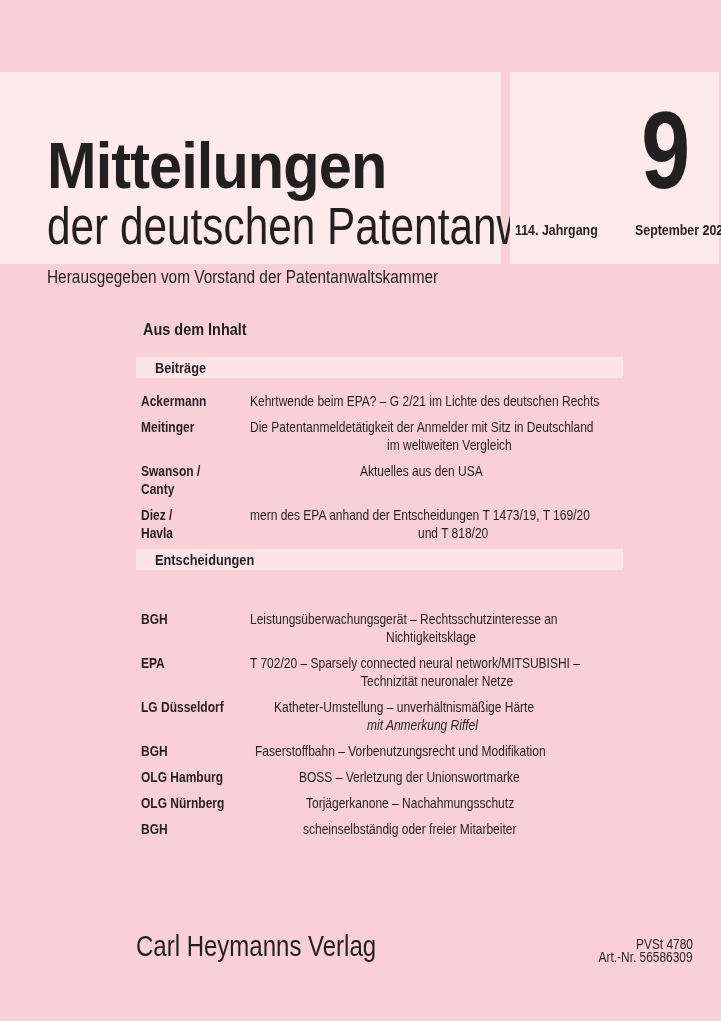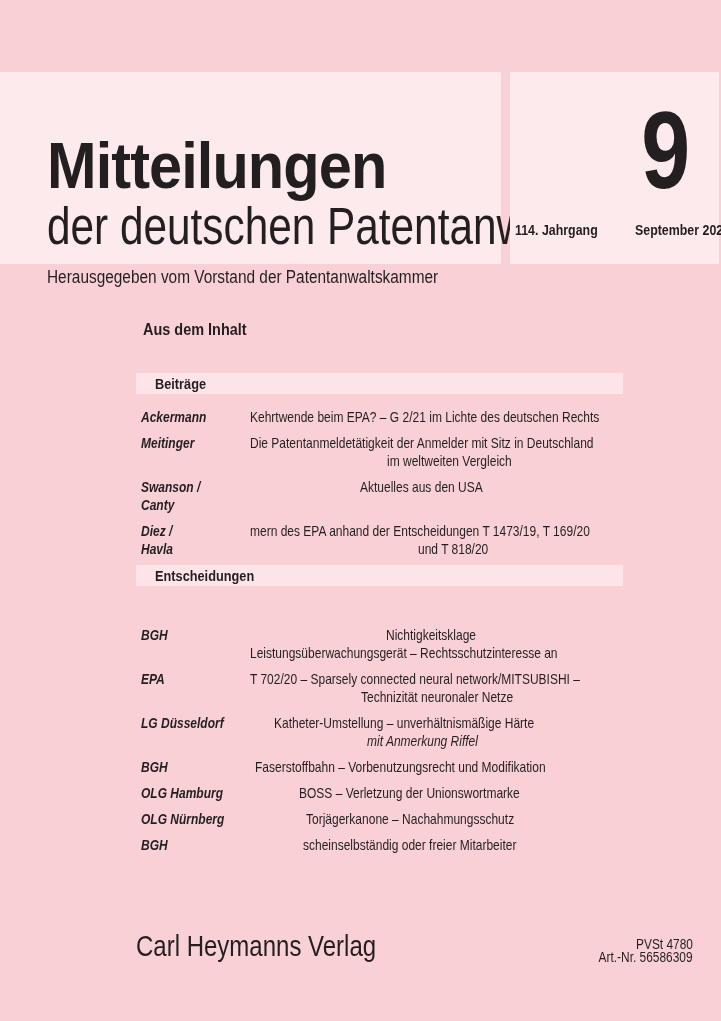--- a/index.html
+++ b/index.html
@@ -44,31 +44,31 @@
     transform:scaleX(0.8);transform-origin:100% 0;
   }
   .volume-line{
     position:absolute;left:515px;top:221px;
     font-size:15.5px;font-weight:bold;line-height:1.1;white-space:nowrap;
   }
   .volume-line .gap{display:inline-block;width:17px;}
 
   
   .toc{position:absolute;left:136px;top:319px;width:487px;}
-  .toc-heading{font-size:17px;font-weight:bold;line-height:21px;padding-left:7px;margin-bottom:33px;}
+  .toc-heading{font-size:17px;font-weight:bold;line-height:21px;padding-left:7px;margin-bottom:17px;}
   .band{
     height:21px;background:var(--band);
     display:flex;align-items:center;padding-left:19px;
     font-size:15px;font-weight:bold;
   }
   .entries{padding:14px 0 7px 5px;}
   .entries.second{padding-top:16px;margin-top:24px;}
   .entry{display:flex;margin-bottom:8px;}
   .entry:last-child{margin-bottom:0;}
-  .entry-label{width:109px;flex-shrink:0;font-weight:bold;font-style:italic;}
+  .entry-label{width:109px;flex-shrink:0;font-weight:bold;}
   .entry-text{flex:1;text-align:center;}
   .line{font-size:15px;line-height:18px;}
   .line.italic{font-style:italic;}
 
   
   .publisher{
     position:absolute;left:136px;top:929px;
     font-size:30px;line-height:1.1;font-weight:normal;
   }
   .print-codes{
@@ -145,22 +145,22 @@
         </div>
         <div class="band">
           <span class="cx85">Entscheidungen</span>
         </div>
         <div class="entries second">
           <div class="entry">
             <div class="entry-label">
               <div class="line"><span class="cx">BGH</span></div>
             </div>
             <div class="entry-text">
+              <div class="line"><span class="cx">Leistungsüberwachungsgerät – Rechtsschutzinteresse an</span></div>
               <div class="line"><span class="cx">Nichtigkeitsklage</span></div>
-              <div class="line"><span class="cx">Leistungsüberwachungsgerät – Rechtsschutzinteresse an</span></div>
             </div>
           </div>
           <div class="entry">
             <div class="entry-label">
               <div class="line"><span class="cx">EPA</span></div>
             </div>
             <div class="entry-text">
               <div class="line"><span class="cx">T 702/20 – Sparsely connected neural network/MITSUBISHI –</span></div>
               <div class="line"><span class="cx">Technizität neuronaler Netze</span></div>
             </div>

